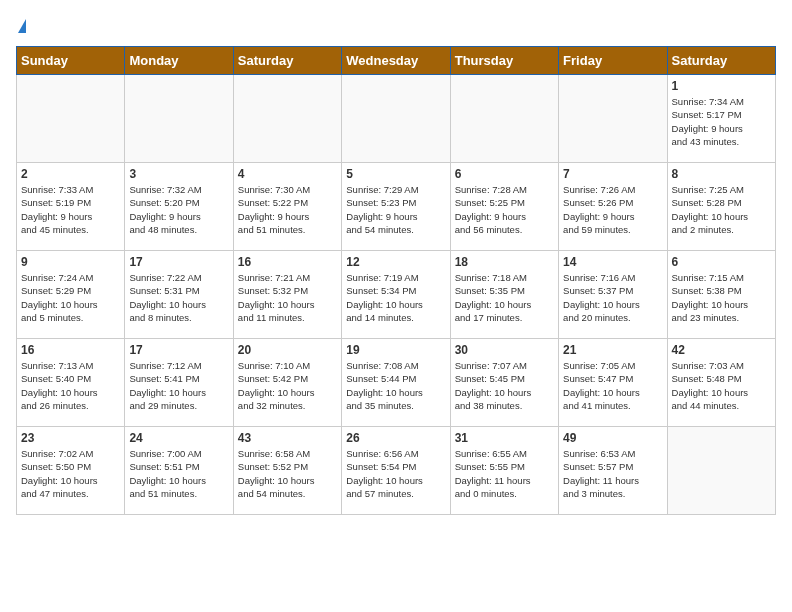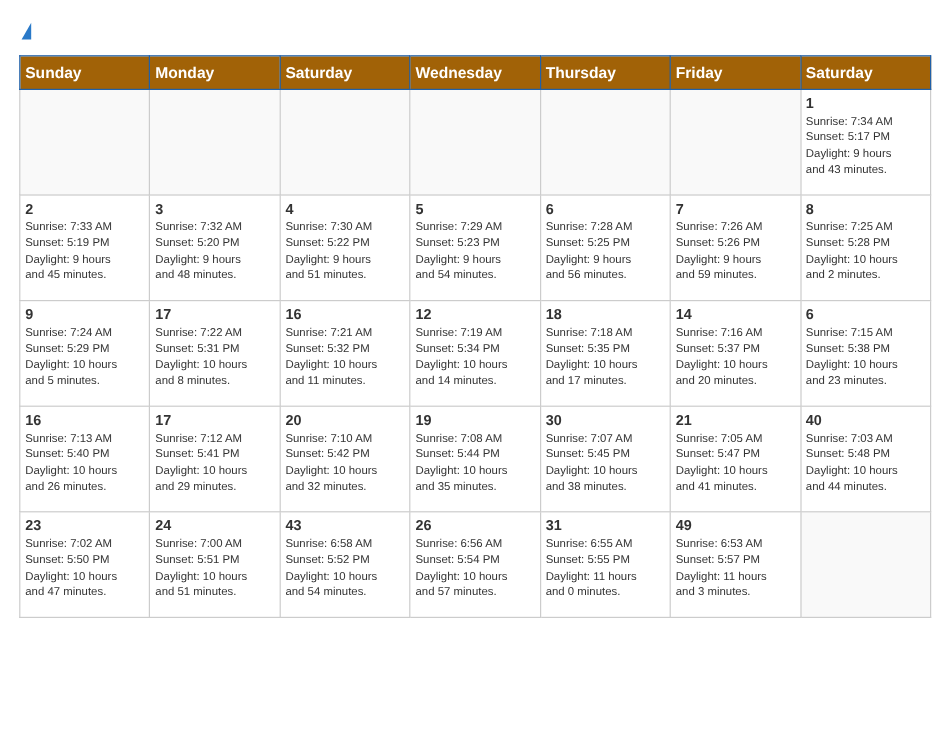--- a/index.html
+++ b/index.html
@@ -206,21 +206,21 @@
         </td>
         <td>
           <div class="day-num">30</div>
           <div class="day-info">Sunrise: 7:07 AM<br>Sunset: 5:45 PM<br>Daylight: 10 hours<br>and 38 minutes.</div>
         </td>
         <td>
           <div class="day-num">21</div>
           <div class="day-info">Sunrise: 7:05 AM<br>Sunset: 5:47 PM<br>Daylight: 10 hours<br>and 41 minutes.</div>
         </td>
         <td>
-          <div class="day-num">40</div>
+          <div class="day-num">42</div>
           <div class="day-info">Sunrise: 7:03 AM<br>Sunset: 5:48 PM<br>Daylight: 10 hours<br>and 44 minutes.</div>
         </td>
       </tr>
       <tr>
         <td>
           <div class="day-num">23</div>
           <div class="day-info">Sunrise: 7:02 AM<br>Sunset: 5:50 PM<br>Daylight: 10 hours<br>and 47 minutes.</div>
         </td>
         <td>
           <div class="day-num">24</div>

